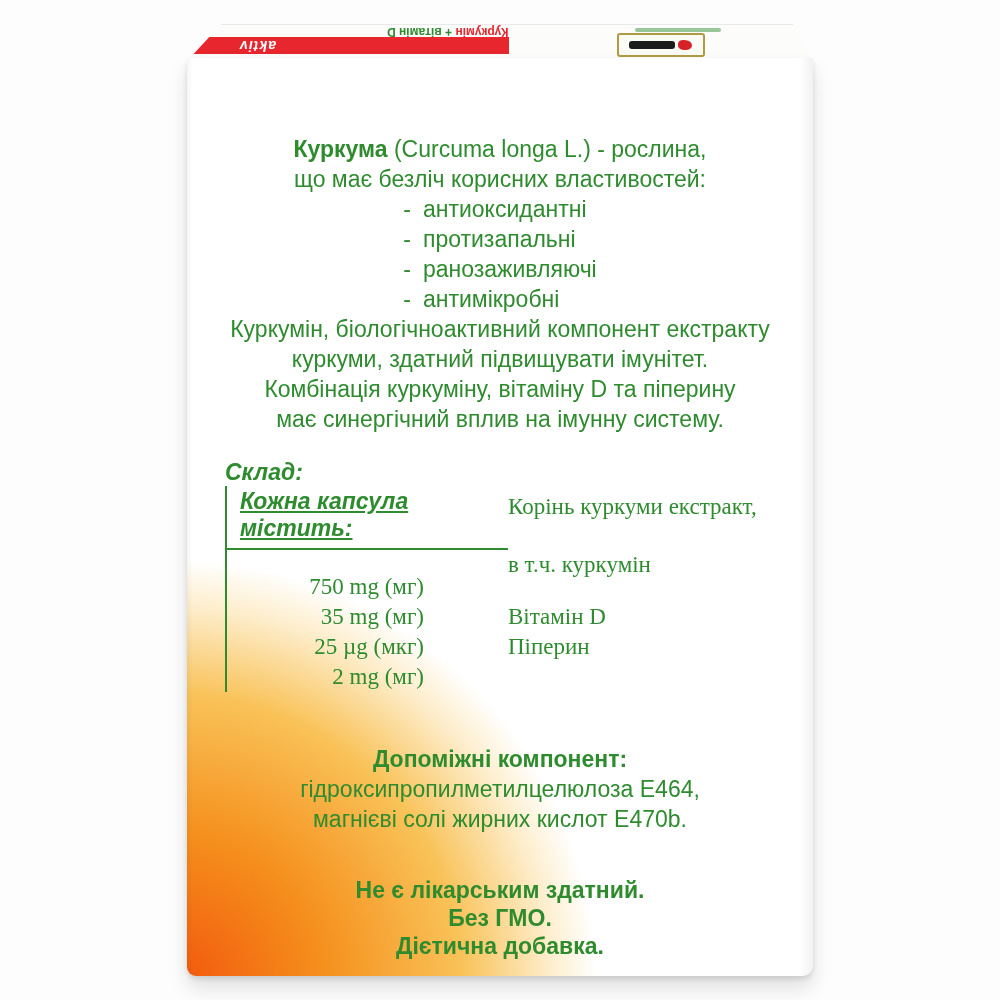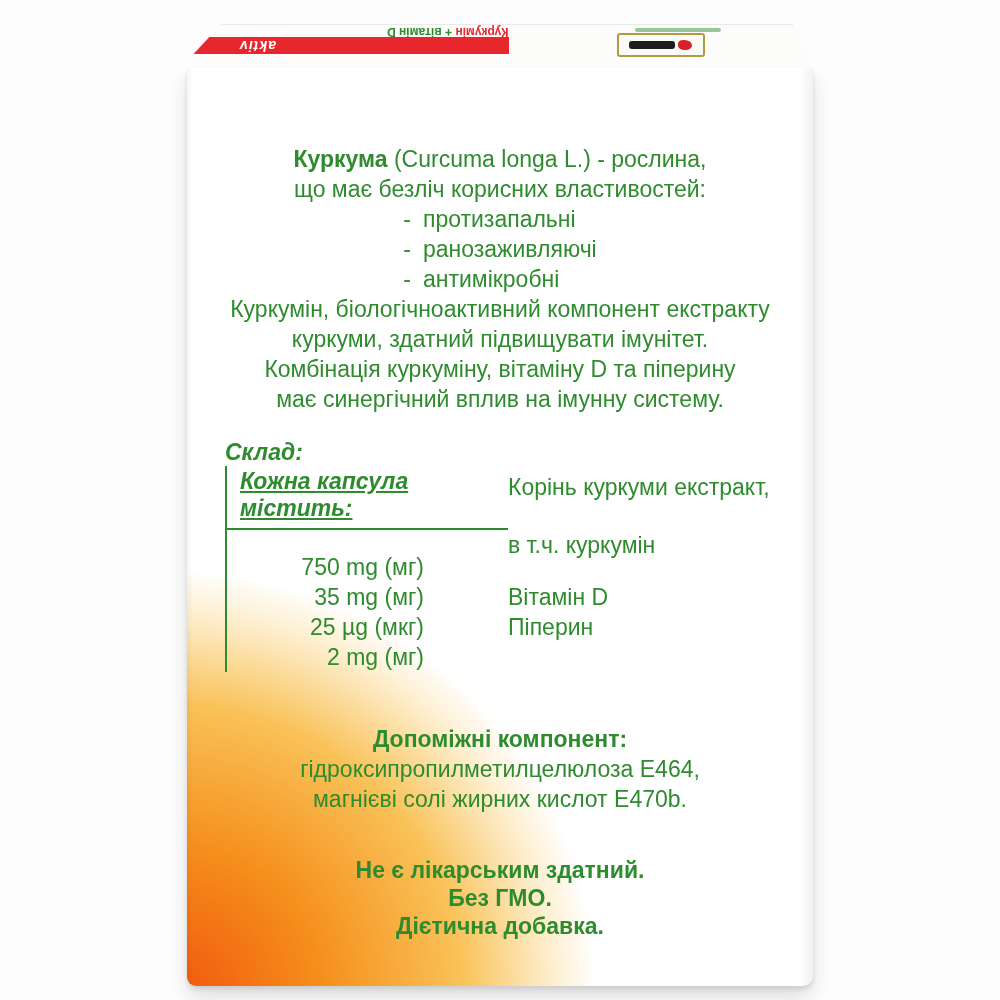--- a/index.html
+++ b/index.html
@@ -22,21 +22,21 @@
     filter:blur(.6px);border-radius:2px;}
   .m1{left:212px;top:15px;width:58px;}
   .m2{left:448px;top:3px;width:86px;}
   .emblem{position:absolute;left:430px;top:8px;width:84px;height:20px;background:#fbfbf6;
     border:2px solid #b29a45;border-radius:3px;transform:rotate(180deg);
     display:flex;align-items:center;justify-content:center;gap:3px;}
   .emblem-black{width:46px;height:8px;background:#1c1c1c;border-radius:3px;}
   .emblem-red{width:14px;height:10px;background:#d8222a;border-radius:50% 50% 40% 60%;}
 
   
-  .face{position:absolute;left:187px;top:68px;width:626px;height:918px;
+  .face{position:absolute;left:187px;top:58px;width:626px;height:918px;
     border-radius:3px 3px 10px 9px;overflow:hidden;
     background:
       radial-gradient(circle 500px at -15px 101%,
         #f2560d 0%, #f58f1c 30%, #f9c258 58%, #fdecc8 75%, rgba(255,255,255,0) 85%),
       #ffffff;
     box-shadow:0 3px 5px rgba(0,0,0,.10), 0 12px 20px rgba(0,0,0,.12);}
   .face::after{content:"";position:absolute;right:0;top:0;bottom:0;width:14px;
     background:linear-gradient(to right, rgba(0,0,0,0), rgba(0,0,0,.05));}
   .face::before{content:"";position:absolute;left:0;top:0;bottom:0;width:6px;
     background:linear-gradient(to left, rgba(0,0,0,0), rgba(0,0,0,.04));}
@@ -46,21 +46,21 @@
   .b{font-weight:bold;}
   .bullets{width:fit-content;margin:0 auto;text-align:left;line-height:30px;}
   .dash{display:inline-block;margin-right:12px;}
 
   .comp{margin:8px 0 0 38px;width:562px;}
   .comp-title{font-weight:bold;font-style:italic;line-height:28px;margin-top:24px;}
   .comp-table{display:grid;grid-template-columns:283px 1fr;}
   .th{font-weight:bold;font-style:italic;padding:2px 0 6px 0;
     border-bottom:2px solid #2e8b2e;}
   .th-right{padding-left:13px;border-left:2px solid #2e8b2e;text-decoration:underline;}
-  .td{line-height:30px;}
+  .td{line-height:30px;font-family:Liberation Serif, serif;}
   .td-left{padding-top:6px;}
   .td-right{border-left:2px solid #2e8b2e;text-align:right;padding-right:84px;padding-top:22px;}
 
   .excip{margin-top:52px;text-align:center;line-height:30px;}
   .excip-title{font-weight:bold;}
 
   .footer{margin-top:42px;text-align:center;line-height:28px;font-weight:bold;}
 </style>
 </head>
 <body>
@@ -82,20 +82,21 @@
     </div>
   </div>
 
   <div class="face">
     <div class="content">
 
       <div class="intro">
         <div><span class="b">Куркума</span><span> (Curcuma longa L.) - рослина,</span></div>
         <div>що має безліч корисних властивостей:</div>
         <div class="bullets">
+          <div><span class="dash">-</span><span>антиоксидантні</span></div>
           <div><span class="dash">-</span><span>протизапальні</span></div>
           <div><span class="dash">-</span><span>ранозаживляючі</span></div>
           <div><span class="dash">-</span><span>антимікробні</span></div>
         </div>
         <div>Куркумін, біологічноактивний компонент екстракту</div>
         <div>куркуми, здатний підвищувати імунітет.</div>
         <div>Комбінація куркуміну, вітаміну D та піперину</div>
         <div>має синергічний вплив на імунну систему.</div>
       </div>
 

